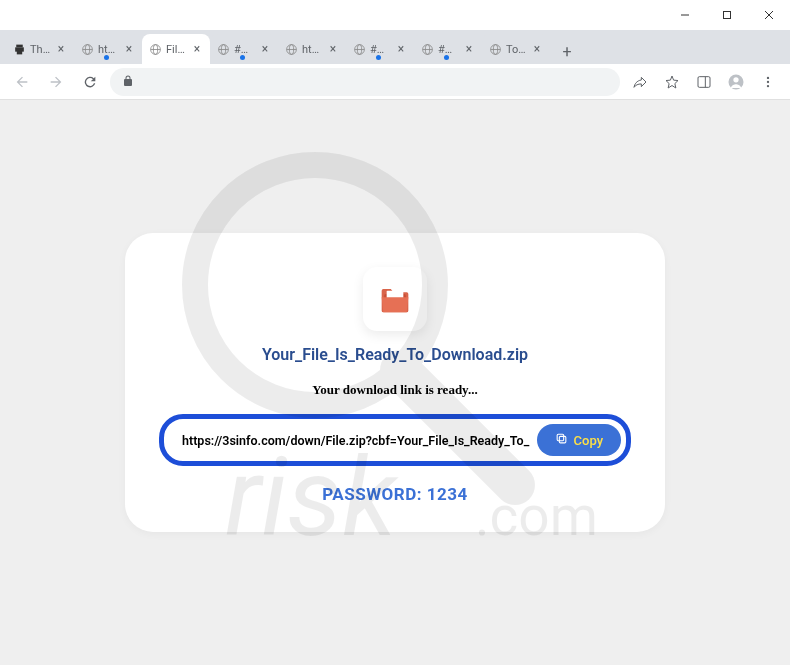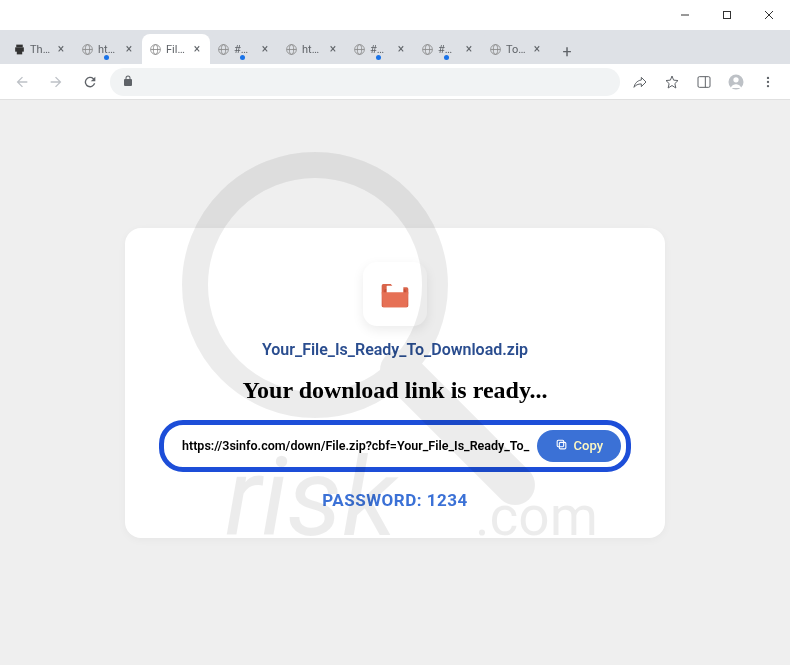--- a/index.html
+++ b/index.html
@@ -89,54 +89,54 @@
 .lock-icon { color: #5f6368; }
 .toolbar-right { display: flex; gap: 4px; align-items: center; }
 
 
 .content {
   flex: 1; background: #efefef; display: flex;
   align-items: center; justify-content: center;
   padding: 20px;
 }
 .card {
-  width: 540px; background: #fff; border-radius: 16px;
+  width: 540px; background: #fff; border-radius: 28px;
   padding: 34px 34px 28px; text-align: center;
   box-shadow: 0 2px 8px rgba(0,0,0,0.04);
 }
 .folder-icon {
   width: 64px; height: 64px; margin: 0 auto 14px;
   background: #fff; border-radius: 14px;
   box-shadow: 0 4px 12px rgba(0,0,0,0.08);
   display: flex; align-items: center; justify-content: center;
 }
 .filename {
   color: #2a4d8f; font-size: 16px; font-weight: 600;
   margin-bottom: 18px;
 }
 .ready-text {
-  color: #000; font-size: 24px; font-weight: 700;
+  color: #000; font-size: 13px; font-weight: 700;
   margin-bottom: 16px; font-family: Georgia, 'Times New Roman', serif;
 }
 .hint-row {
   color: #6b6b6b; font-size: 12px; margin-bottom: 20px;
   display: flex; align-items: center; justify-content: center; gap: 5px;
 }
 .url-box {
   display: flex; align-items: center;
   border: 5px solid #1d4ed8; border-radius: 24px;
   padding: 5px 5px 5px 18px; margin-bottom: 18px;
 }
 .url-text {
   flex: 1; text-align: left; font-size: 12.5px;
   font-weight: 600; color: #000; white-space: nowrap;
   overflow: hidden;
 }
 .copy-btn {
-  background: #3b71d6; color: #fef9c3; border-radius: 18px;
+  background: #3b71d6; color: #fde047; border-radius: 18px;
   padding: 8px 18px; font-size: 13px; font-weight: 500;
   display: flex; align-items: center; gap: 6px;
 }
 .password-text {
   color: #3b71d6; font-size: 17px; font-weight: 700;
   letter-spacing: 0.5px;
 }
 </style>
 </head>
 <body>

